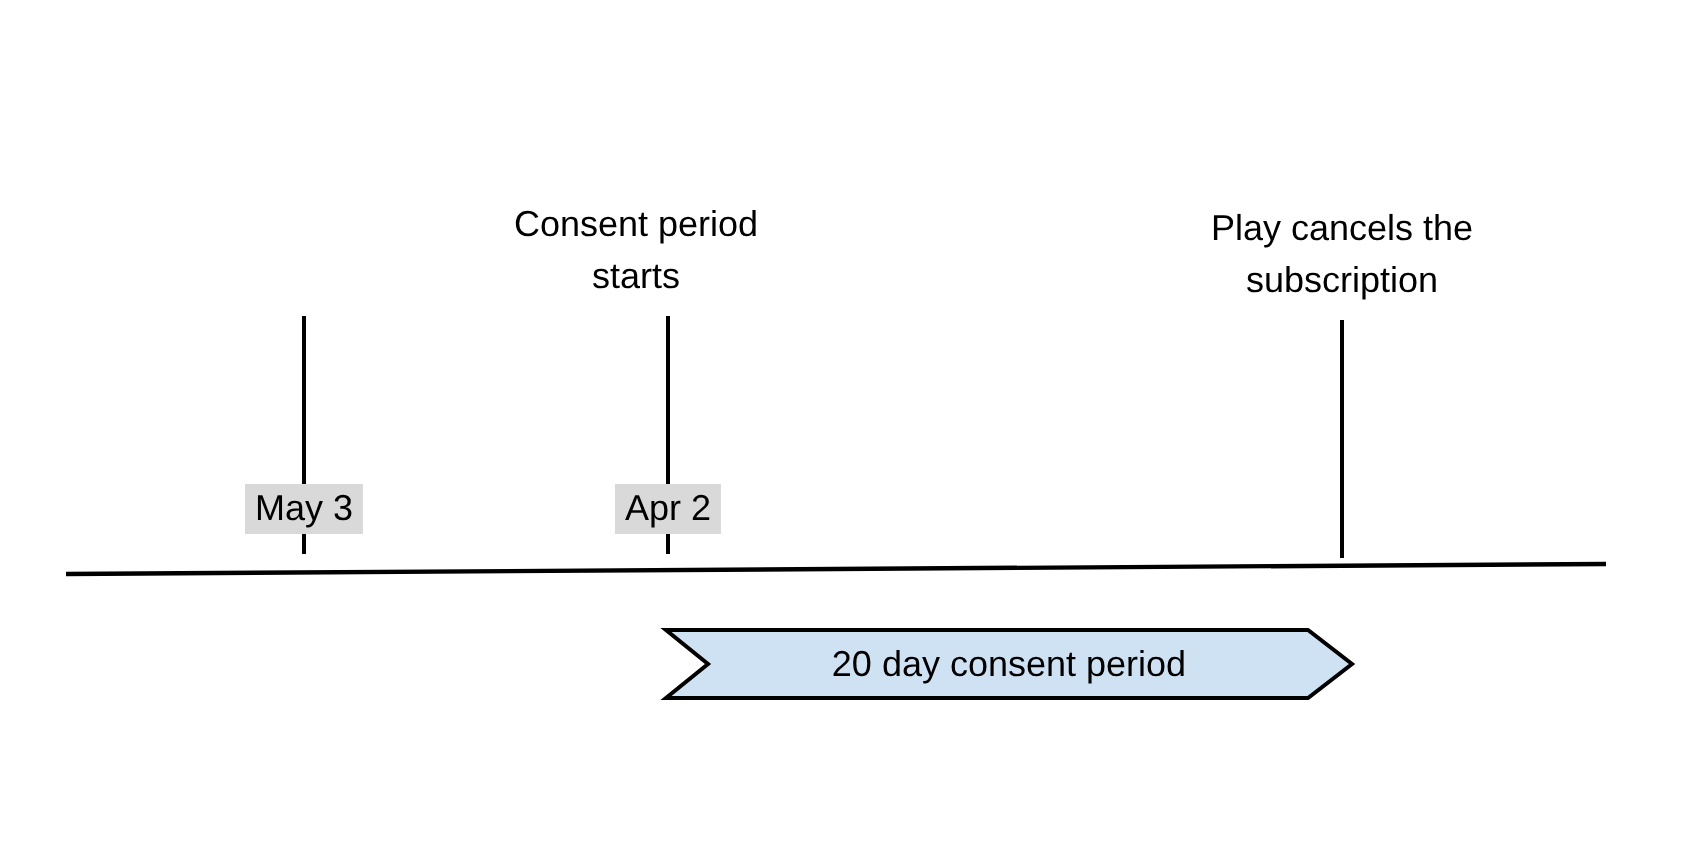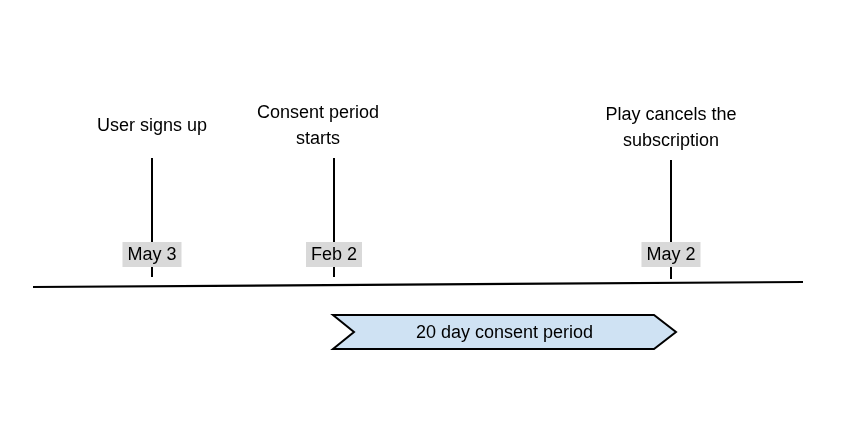--- a/index.html
+++ b/index.html
@@ -84,23 +84,21 @@
 
     <line class="timeline-axis" x1="33" y1="287" x2="803" y2="282"></line>
 
     <line class="tick" x1="152" y1="158" x2="152" y2="277"></line>
     <line class="tick" x1="334" y1="158" x2="334" y2="277"></line>
     <line class="tick" x1="671" y1="160" x2="671" y2="279"></line>
 
     <polygon class="banner-shape" points="333,315 654,315 676,332 654,349 333,349 354,332"></polygon>
   </svg>
 
-  <div class="event-label e1">User signs up</div>
   <div class="event-label e2">Consent period starts</div>
   <div class="event-label e3">Play cancels the subscription</div>
 
   <div class="date-badge d1">May 3</div>
-  <div class="date-badge d2">Feb 2</div>
-  <div class="date-badge d3">May 2</div>
+  <div class="date-badge d2">Apr 2</div>
 
   <div class="banner-label">20 day consent period</div>
 
 </div>
 
 </body></html>

